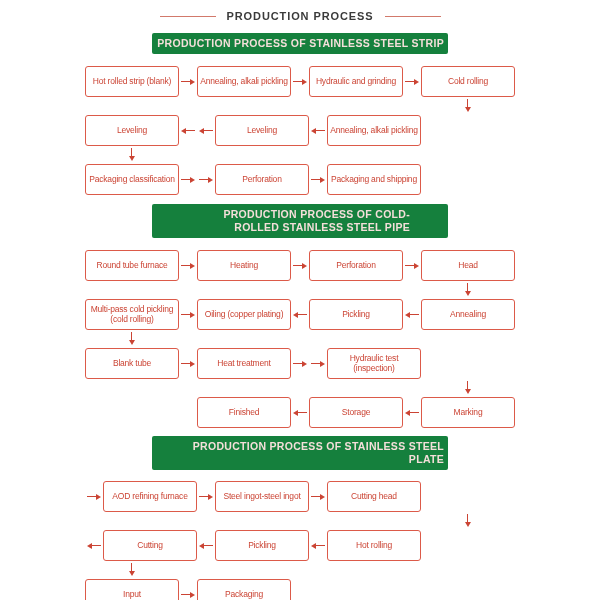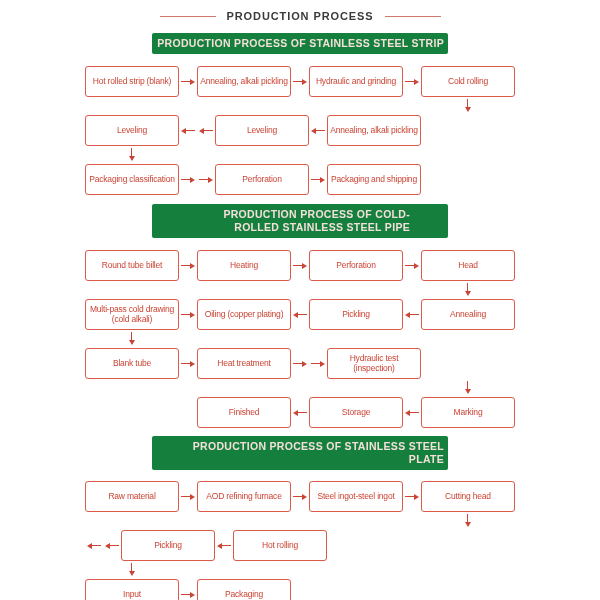--- a/index.html
+++ b/index.html
@@ -120,21 +120,21 @@
         </div>
     </div>
 
   </div>
 
   <div class="banner b2">PRODUCTION PROCESS OF COLD-ROLLED STAINLESS STEEL PIPE</div>
   <div class="flow">
 
     <div class="row">
       <div class="slot">
-          <div class="box">Round tube billet</div>
+          <div class="box">Round tube furnace</div>
         </div>
       <div class="gap r"></div>
       <div class="slot">
           <div class="box">Heating</div>
         </div>
       <div class="gap r"></div>
       <div class="slot">
           <div class="box">Perforation</div>
         </div>
       <div class="gap r"></div>
@@ -142,21 +142,21 @@
           <div class="box">Head</div>
         </div>
     </div>
 
     <div class="vgap">
       <div class="varrow c4"></div>
     </div>
 
     <div class="row">
       <div class="slot">
-          <div class="box">Multi-pass cold drawing (cold alkali)</div>
+          <div class="box">Multi-pass cold pickling (cold rolling)</div>
         </div>
       <div class="gap r"></div>
       <div class="slot">
           <div class="box">Oiling (copper plating)</div>
         </div>
       <div class="gap l"></div>
       <div class="slot">
           <div class="box">Pickling</div>
         </div>
       <div class="gap l"></div>
@@ -203,43 +203,43 @@
           <div class="box">Marking</div>
         </div>
     </div>
 
   </div>
 
   <div class="banner b3">PRODUCTION PROCESS OF STAINLESS STEEL PLATE</div>
   <div class="flow">
 
     <div class="row">
-      <div class="slot">
-          <div class="box">Raw material</div>
-        </div>
       <div class="gap r"></div>
       <div class="slot">
           <div class="box">AOD refining furnace</div>
         </div>
       <div class="gap r"></div>
       <div class="slot">
           <div class="box">Steel ingot-steel ingot</div>
         </div>
       <div class="gap r"></div>
       <div class="slot">
           <div class="box">Cutting head</div>
         </div>
     </div>
 
     <div class="vgap">
       <div class="varrow c4"></div>
     </div>
 
     <div class="row">
       <div class="gap l"></div>
+      <div class="slot">
+          <div class="box">Cutting</div>
+        </div>
       <div class="gap l"></div>
       <div class="slot">
           <div class="box">Pickling</div>
         </div>
       <div class="gap l"></div>
       <div class="slot">
           <div class="box">Hot rolling</div>
         </div>
     </div>
 

